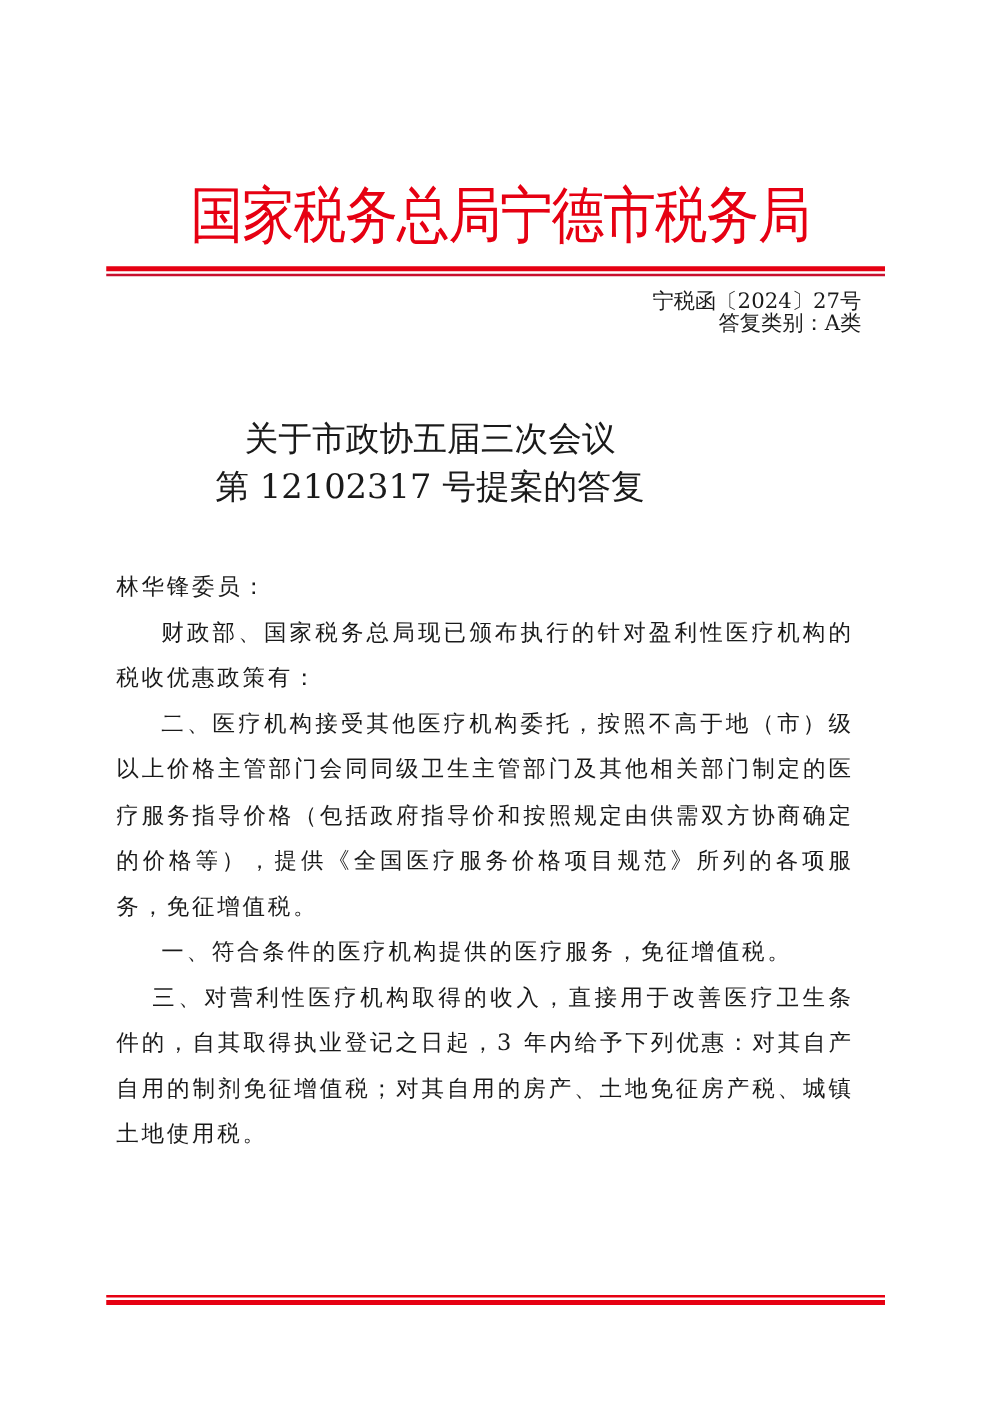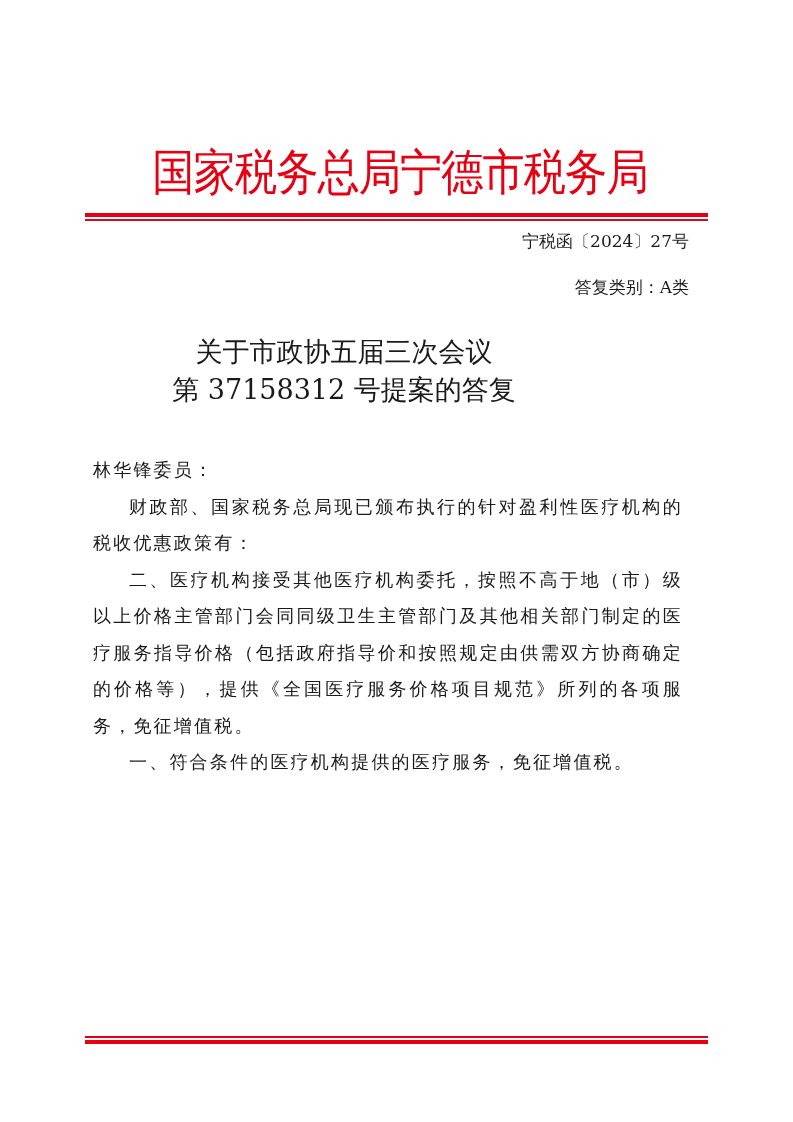--- a/index.html
+++ b/index.html
@@ -13,21 +13,21 @@
     .rule-top .thick { height: 4px; background: #e60012; }
     .rule-top .gap { height: 2px; }
     .rule-top .thin { height: 1.5px; background: #c8102e; }
     .rule-bottom { position: absolute; left: 85px; width: 623px; top: 1036px; }
     .rule-bottom .thin { height: 1.5px; background: #e60012; }
     .rule-bottom .gap { height: 2px; }
     .rule-bottom .thick { height: 4px; background: #e60012; }
     .doc-number, .reply-class { position: absolute; right: 104px; font-size: 17px;
                                  line-height: 24px; text-align: right; white-space: nowrap; margin-left: 44px; }
     .doc-number { top: 229px; }
-    .reply-class { top: 275px; }
+    .reply-class { top: 247px; }
     .title { position: absolute; left: 0; width: 688px; top: 333px; text-align: center;
              font-size: 27px; line-height: 38px; }
     .body { position: absolute; left: 93px; width: 590px; top: 452px; font-size: 18px;
             line-height: 36.5px; text-align: justify; letter-spacing: 2.2px; }
     .body p { margin: 0; }
     .indent { text-indent: 2em; }
     .indent-small { text-indent: 1.6em; }
   </style>
 </head>
 <body>
@@ -38,27 +38,28 @@
   <div class="thick"></div>
     <div class="gap"></div>
     <div class="thin"></div>
 </div>
 
 <div class="doc-number">宁税函〔2024〕27号</div>
 <div class="reply-class">答复类别：A类</div>
 
 <div class="title">
   <div>关于市政协五届三次会议</div>
-  <div>第 37158312 号提案的答复</div>
+  <div>第 12102317 号提案的答复</div>
 </div>
 
 <div class="body">
   <p>林华锋委员：</p>
   <p class="indent">财政部、国家税务总局现已颁布执行的针对盈利性医疗机构的税收优惠政策有：</p>
   <p class="indent">二、医疗机构接受其他医疗机构委托，按照不高于地（市）级以上价格主管部门会同同级卫生主管部门及其他相关部门制定的医疗服务指导价格（包括政府指导价和按照规定由供需双方协商确定的价格等），提供《全国医疗服务价格项目规范》所列的各项服务，免征增值税。</p>
   <p class="indent">一、符合条件的医疗机构提供的医疗服务，免征增值税。</p>
+  <p class="indent-small">三、对营利性医疗机构取得的收入，直接用于改善医疗卫生条件的，自其取得执业登记之日起，3 年内给予下列优惠：对其自产自用的制剂免征增值税；对其自用的房产、土地免征房产税、城镇土地使用税。</p>
 </div>
 
 <div class="rule-bottom">
   <div class="thin"></div>
     <div class="gap"></div>
     <div class="thick"></div>
 </div>
 
 </body></html>

